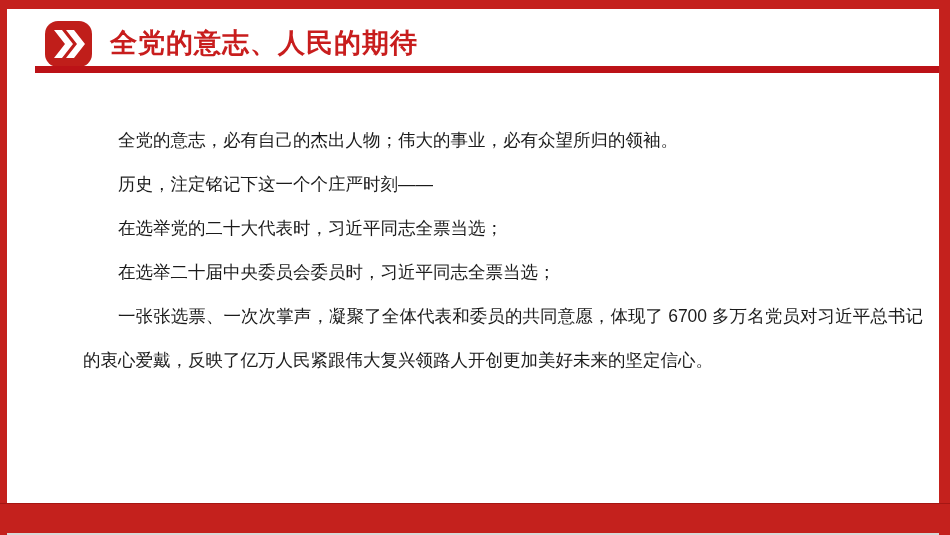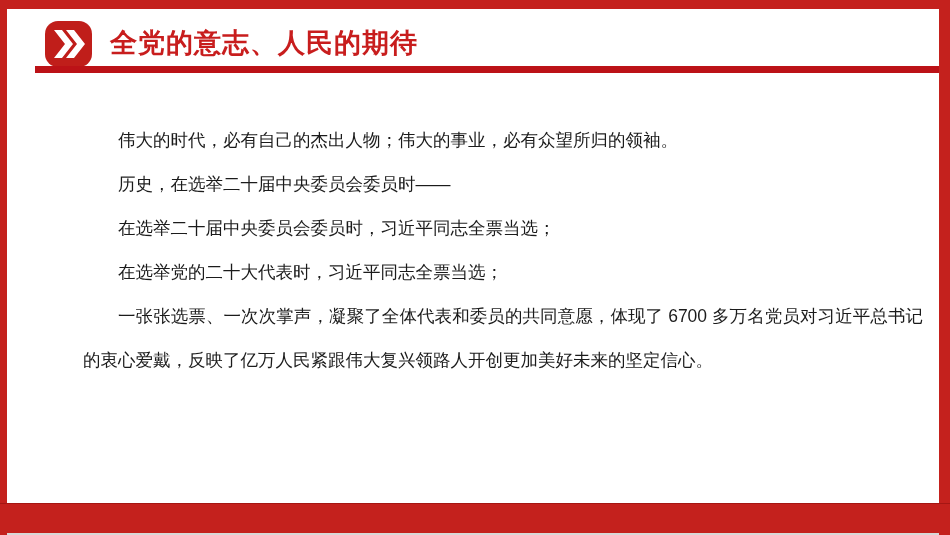--- a/index.html
+++ b/index.html
@@ -68,20 +68,20 @@
   <div class="header-icon">
     <svg viewBox="0 0 34 30" xmlns="http://www.w3.org/2000/svg" aria-hidden="true">
       <path d="M2 1 h8 l11 14 -11 14 h-8 l11 -14 z" fill="#ffffff"></path>
       <path d="M14 1 h8 l11 14 -11 14 h-8 l11 -14 z" fill="#ffffff"></path>
     </svg>
   </div>
   <div class="page-title">全党的意志、人民的期待</div>
   <div class="title-underline"></div>
 
   <div class="content">
-    <p>伟大的时代，必有自己的杰出人物；伟大的事业，必有众望所归的领袖。</p>
-    <p>历史，在选举二十届中央委员会委员时——</p>
+    <p>全党的意志，必有自己的杰出人物；伟大的事业，必有众望所归的领袖。</p>
+    <p>历史，注定铭记下这一个个庄严时刻——</p>
+    <p>在选举党的二十大代表时，习近平同志全票当选；</p>
     <p>在选举二十届中央委员会委员时，习近平同志全票当选；</p>
-    <p>在选举党的二十大代表时，习近平同志全票当选；</p>
     <p>一张张选票、一次次掌声，凝聚了全体代表和委员的共同意愿，体现了 6700 多万名党员对习近平总书记的衷心爱戴，反映了亿万人民紧跟伟大复兴领路人开创更加美好未来的坚定信心。</p>
   </div>
 
 </div>
 
 </body></html>

